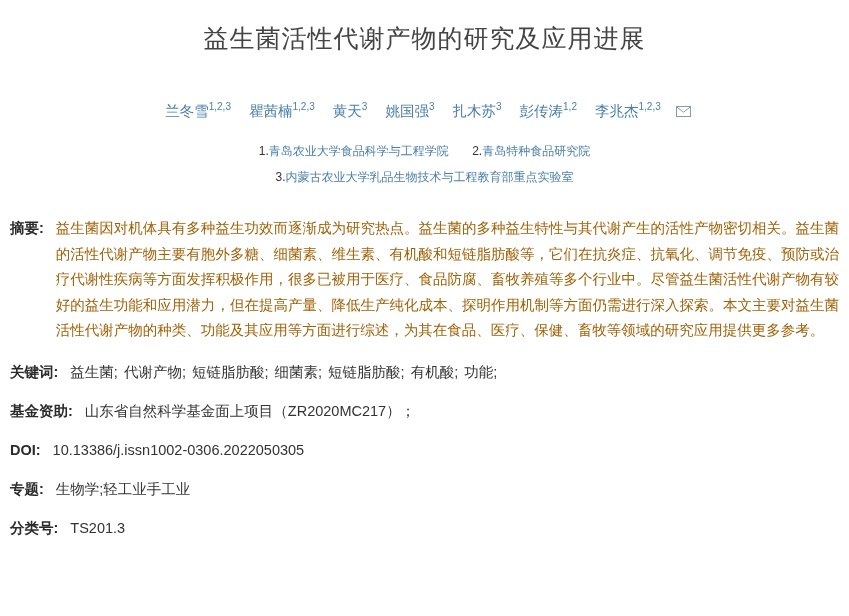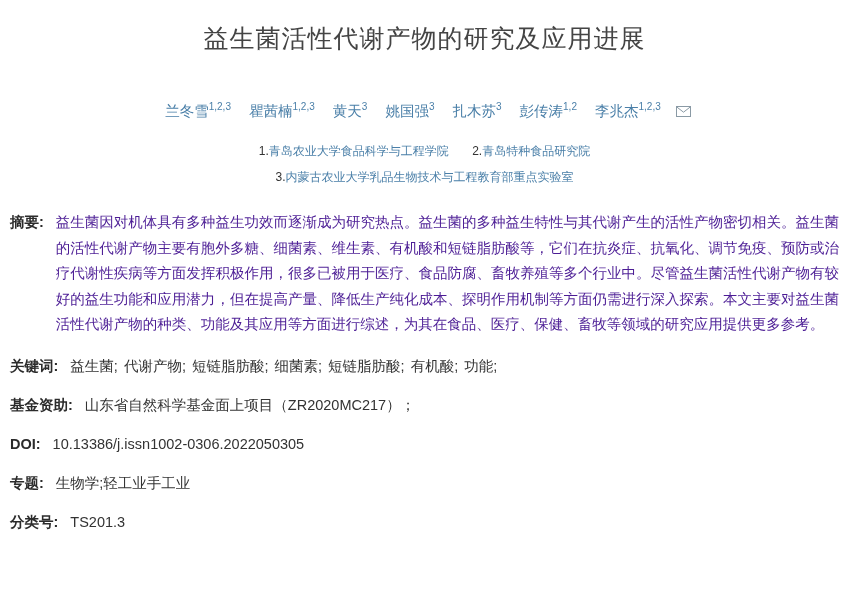--- a/index.html
+++ b/index.html
@@ -63,21 +63,21 @@
   }
   .affiliations .aff {
     margin: 0 10px;
     cursor: pointer;
   }
   .aff-num {
     color: #333;
   }
   .body-block {
     padding: 0 10px 0 10px;
-    margin-top: 20px;
+    margin-top: 26px;
   }
   .row {
     display: flex;
     align-items: flex-start;
     margin-bottom: 4px;
   }
   .lbl {
     font-weight: bold;
     color: #2b2b2b;
     font-size: 14.5px;
@@ -90,21 +90,21 @@
     color: #333333;
     line-height: 25px;
     margin-left: 12px;
     flex: 1 1 auto;
   }
   .abstract-text {
     text-align: justify;
     text-justify: inter-ideograph;
     line-height: 25.5px;
     font-size: 14.5px;
-    color: #4c1d95;
+    color: #a16207;
   }
   .abstract-row {
     display: flex;
     align-items: flex-start;
   }
   .abstract-lbl {
     font-weight: bold;
     color: #2b2b2b;
     font-size: 14.5px;
     white-space: nowrap;

